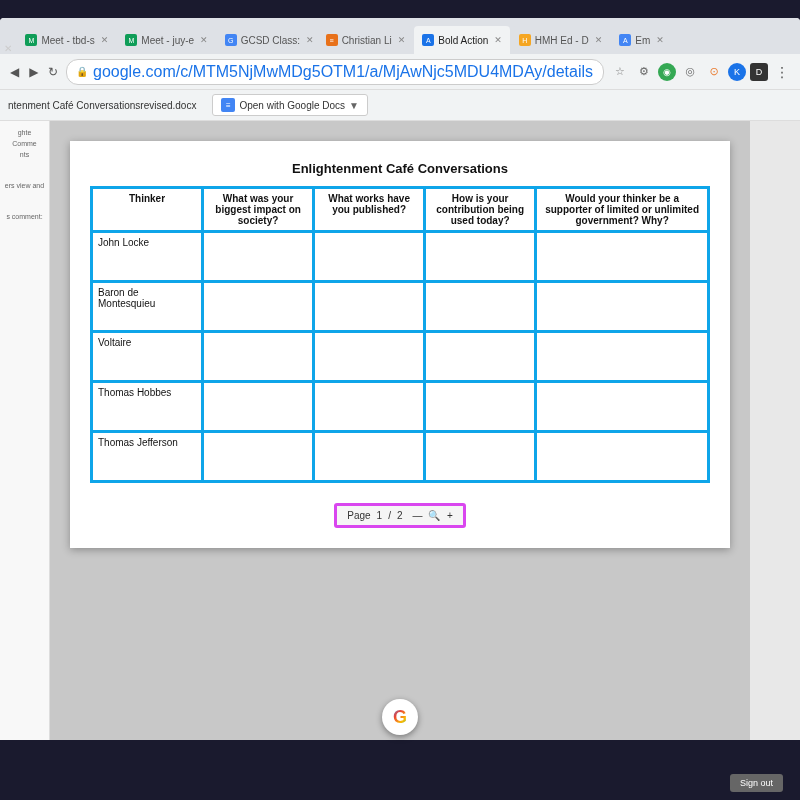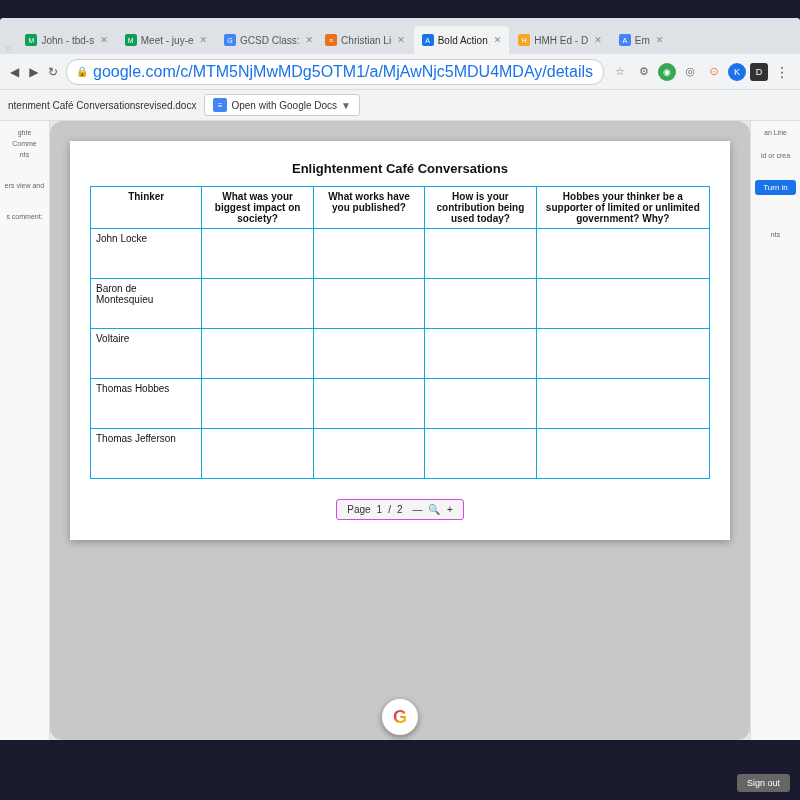--- a/index.html
+++ b/index.html
@@ -187,21 +187,20 @@
     
     .doc-container {
       margin: 0 50px;
       width: calc(100% - 100px);
       height: 100%;
       background: #c8c8c8;
       display: flex;
       flex-direction: column;
       align-items: center;
       overflow: hidden;
-      border-radius: 13px;
     }
 
     .doc-page {
       background: white;
       width: 660px;
       margin: 20px auto 0;
       padding: 20px;
       box-shadow: 0 2px 8px rgba(0,0,0,0.3);
     }
 
@@ -215,21 +214,21 @@
 
     
     .enlightenment-table {
       width: 100%;
       border-collapse: collapse;
       font-size: 10px;
       color: #111;
     }
 
     .enlightenment-table td, .enlightenment-table th {
-      border: 1px solid #0ea5e9;
+      border: 3px solid #0ea5e9;
       padding: 4px 5px;
       vertical-align: top;
       min-height: 20px;
     }
 
     .enlightenment-table th {
       font-weight: bold;
       background: white;
     }
 
@@ -247,21 +246,21 @@
     
     .page-footer {
       margin-top: 8px;
       display: flex;
       align-items: center;
       gap: 6px;
       font-size: 10px;
       color: #333;
       background: #f5f5f5;
       padding: 4px 10px;
-      border: 1px solid #d946ef;
+      border: 3px solid #d946ef;
       border-radius: 3px;
       justify-content: space-between;
     }
 
     
     .google-logo-area {
       position: absolute;
       bottom: 65px;
       left: 50%;
       transform: translateX(-50%);
@@ -295,38 +294,38 @@
       right: 0;
       height: 58px;
       background: #1a1a2e;
       display: flex;
       align-items: center;
       justify-content: center;
     }
 
     .sign-out-btn {
       position: absolute;
-      right: 10px;
+      right: 17px;
       bottom: 8px;
       background: #666;
       color: white;
       font-size: 9px;
       padding: 4px 10px;
       border-radius: 3px;
       cursor: pointer;
     }
 
     
     .gdocs-bar {
       background: #f1f3f4;
       border-bottom: 1px solid #ddd;
       padding: 4px 8px;
       display: flex;
       align-items: center;
-      gap: 8px;
+      gap: 16px;
       font-size: 10px;
       color: #333;
       flex-shrink: 0;
     }
 
     .gdocs-open-btn {
       display: flex;
       align-items: center;
       gap: 4px;
       background: white;
@@ -367,21 +366,21 @@
   <div class="browser">
 
     <div class="tab-bar">
 
       <div style="display:flex;align-items:center;gap:2px;margin-right:4px;">
         <span style="color:#ccc;font-size:10px;cursor:pointer;">✕</span>
       </div>
 
       <div class="tab">
         <span class="tab-favicon" style="background:#0f9d58;color:white;font-size:7px;display:flex;align-items:center;justify-content:center;">M</span>
-        <span>John - tbd-s</span>
+        <span>Meet - tbd-s</span>
         <span class="tab-close">✕</span>
       </div>
 
       <div class="tab">
         <span class="tab-favicon" style="background:#0f9d58;color:white;font-size:7px;display:flex;align-items:center;justify-content:center;">M</span>
         <span>Meet - juy-e</span>
         <span class="tab-close">✕</span>
       </div>
 
       <div class="tab">
@@ -447,41 +446,33 @@
     <div class="page-content">
 
       <div class="sidebar-left">
         <span class="sidebar-label">ghte</span>
         <span class="sidebar-label">Comme</span>
         <span class="sidebar-label">nts</span>
         <span class="sidebar-label" style="margin-top:20px;">ers view and</span>
         <span class="sidebar-label" style="margin-top:20px;">s comment:</span>
       </div>
 
-      <div class="sidebar-right">
-        <span class="sidebar-label">an Line</span>
-        <span class="sidebar-label" style="margin-top:10px;">id or crea</span>
-        <div style="margin-top:15px;">
-          <div style="background:#1a73e8;color:white;font-size:8px;padding:3px 5px;border-radius:3px;text-align:center;cursor:pointer;">Turn in</div>
-        </div>
-        <span class="sidebar-label" style="margin-top:30px;">nts</span>
-      </div>
 
       <div class="doc-container">
         <div class="doc-page">
           <div class="doc-title">Enlightenment Café Conversations</div>
 
           <table class="enlightenment-table">
             <thead>
               <tr>
                 <th class="col-thinker">Thinker</th>
                 <th class="col-impact">What was your biggest impact on society?</th>
                 <th class="col-works">What works have you published?</th>
                 <th class="col-contribution">How is your contribution being used today?</th>
-                <th class="col-supporter">Hobbes your thinker be a supporter of limited or unlimited government?  Why?</th>
+                <th class="col-supporter">Would your thinker be a supporter of limited or unlimited government?  Why?</th>
               </tr>
             </thead>
             <tbody id="table-body">
             <tr class="thinker-row">
                   <td>John Locke</td>
                   <td></td>
                   <td></td>
                   <td></td>
                   <td></td>
                 </tr>

